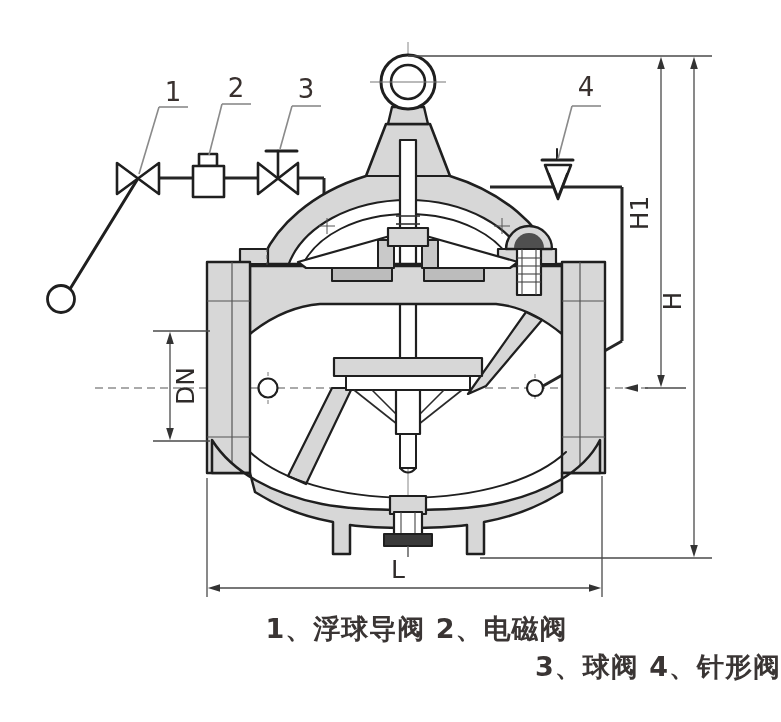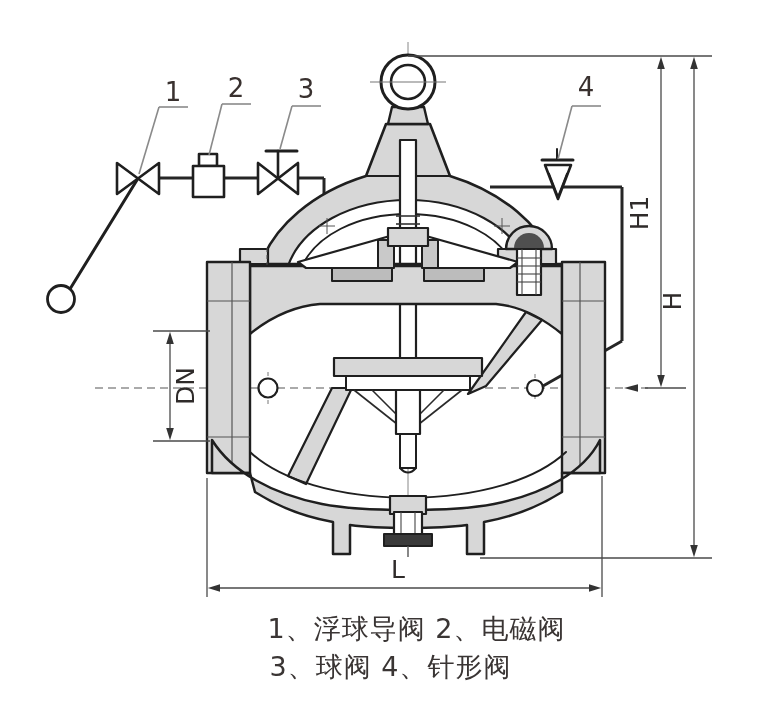--- a/index.html
+++ b/index.html
@@ -1,22 +1,22 @@
 <!DOCTYPE html>
 <html><head>
 <meta charset="utf-8">
 <style>
   html,body{margin:0;padding:0;background:#ffffff;}
   .stage{position:relative;width:781px;height:722px;background:#ffffff;overflow:hidden;
          font-family:"DejaVu Sans","Liberation Sans",sans-serif;}
   .stage svg{position:absolute;left:0;top:0;}
   .caption{position:absolute;left:0;top:610px;width:781px;text-align:center;
-           color:#3a3534;font-weight:normal;font-size:27px;line-height:38px;letter-spacing:1px;}
+           color:#3a3534;font-weight:bold;font-size:27px;line-height:38px;letter-spacing:1px;}
   .caption .l1{position:relative;left:26px;}
-  .caption .l2{position:relative;left:0px;}
+  .caption .l2{position:relative;left:0px;text-align:right;}
   .callout-num{font-size:26px;fill:#39312f;}
   .dim-label{font-size:25px;fill:#2f2b2a;}
   .outline{stroke:#1f1f1f;stroke-linejoin:round;stroke-linecap:round;}
   .grayfill{fill:#d7d7d7;}
   .whitefill{fill:#ffffff;}
   .nofill{fill:none;}
   .thin{stroke:#4a4a4a;stroke-width:1.3;fill:none;}
   .leader{stroke:#8a8a8a;stroke-width:1.6;fill:none;}
   .arrow{fill:#333333;stroke:none;}
 </style>

